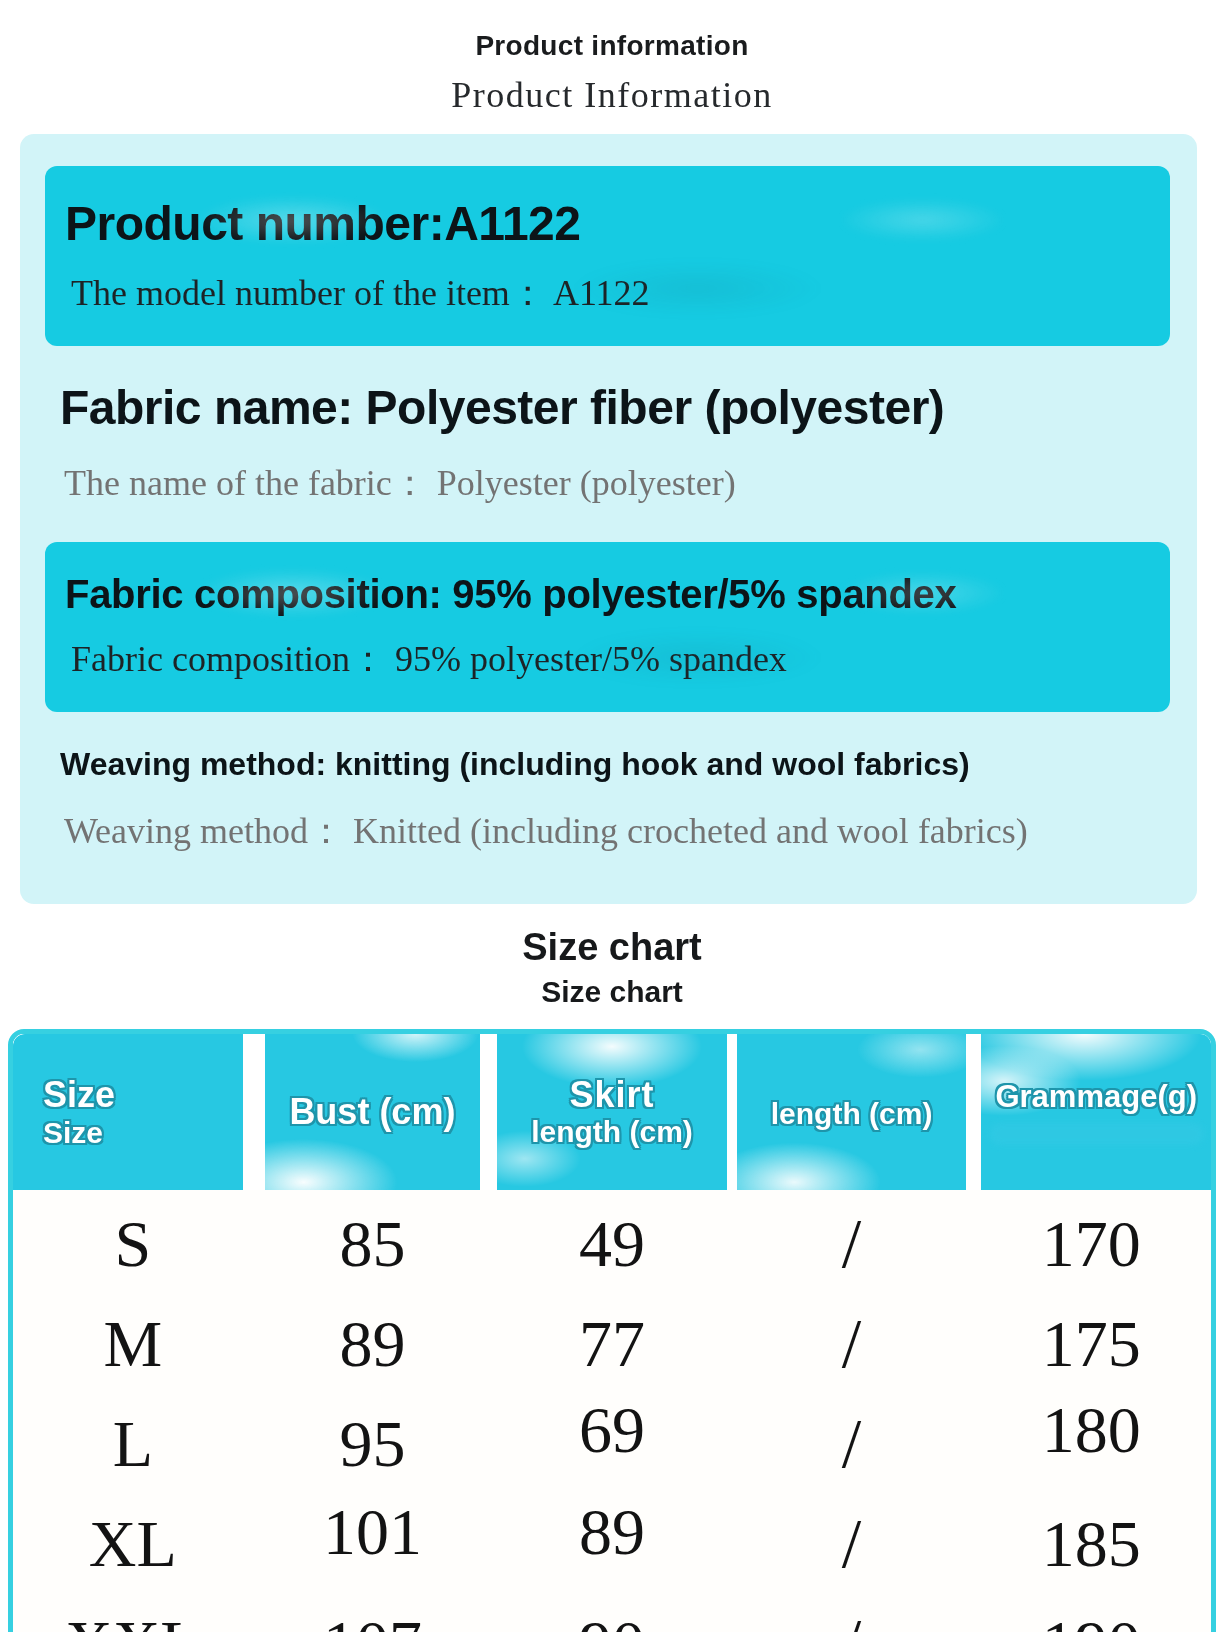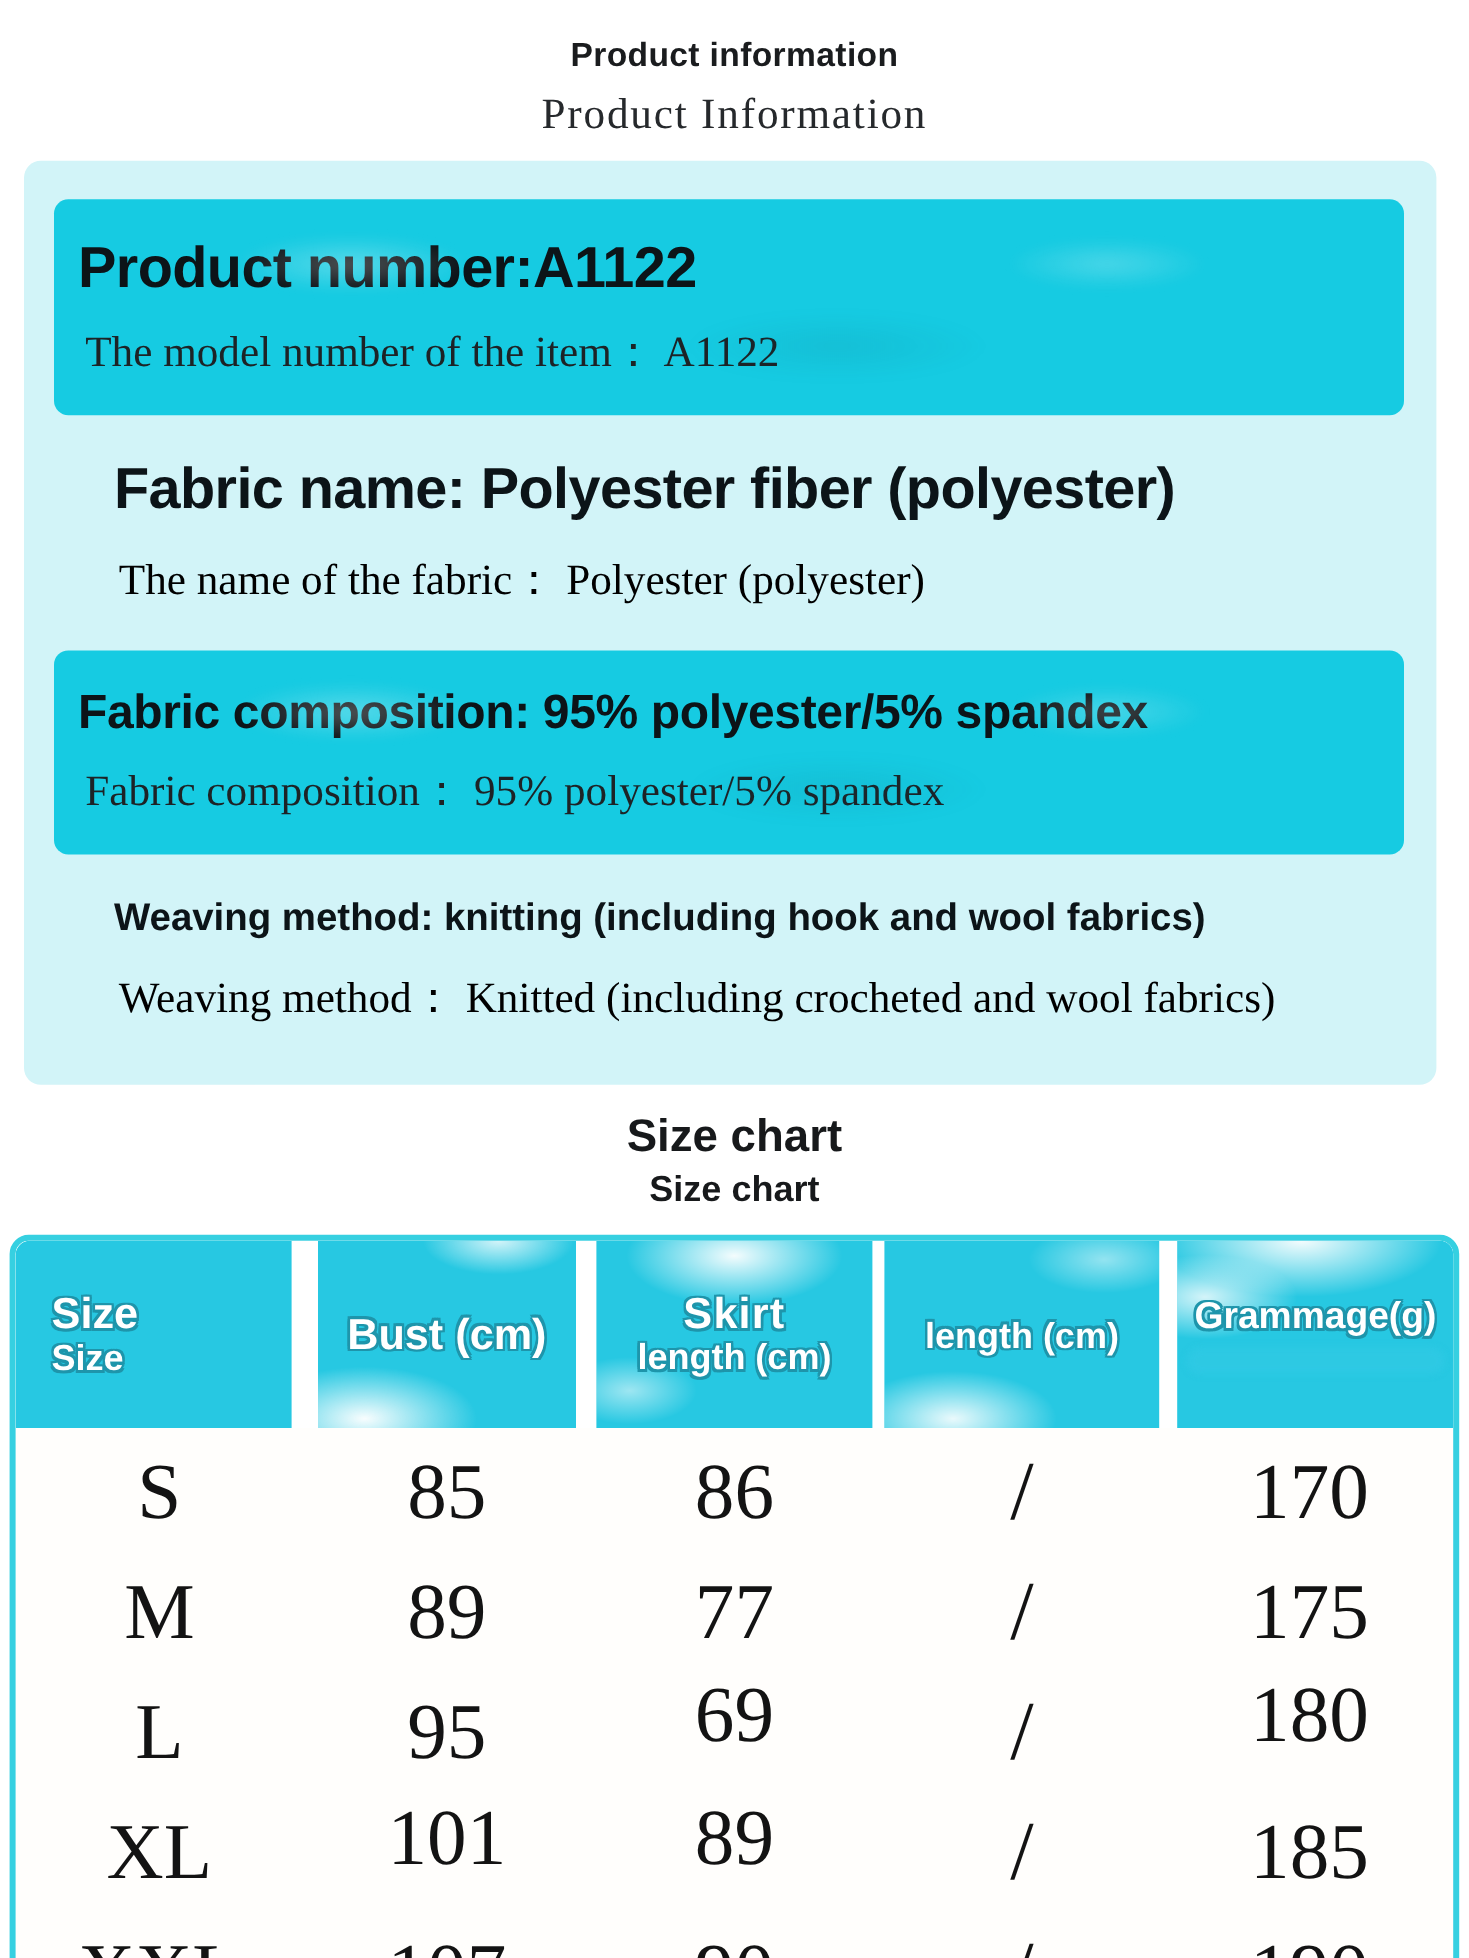--- a/index.html
+++ b/index.html
@@ -37,28 +37,28 @@
       radial-gradient(140px 34px at 22% 30%, rgba(255,255,255,.28), rgba(255,255,255,0) 70%),
       radial-gradient(180px 40px at 58% 68%, rgba(8,90,110,.10), rgba(8,90,110,0) 70%),
       radial-gradient(120px 30px at 78% 30%, rgba(255,255,255,.22), rgba(255,255,255,0) 70%);
     filter:blur(5px);
   }
   .hl-heading { font-size:48px; font-weight:700; letter-spacing:-.5px; color:#0c1418; }
   .hl-sub {
     margin-top:18px; margin-left:6px;
     font-family:"Liberation Serif", serif; font-size:36px; color:#1d2326;
   }
-  .hl-box + .plain-section { margin-top:34px;margin-left:35px; }
+  .hl-box + .plain-section { margin-top:34px; }
   .plain-section { padding:0 40px; }
   .plain-heading-lg { font-size:48px; font-weight:700; letter-spacing:-.5px; color:#0c1418; }
   .plain-heading-md { font-size:40px; font-weight:700; letter-spacing:-.3px; color:#0c1418; }
   .plain-heading-sm { font-size:32px; font-weight:700; color:#0c1418; }
   .plain-sub {
     margin-top:24px; margin-left:4px;
-    font-family:"Liberation Serif", serif; font-size:36px; color:#000000;
+    font-family:"Liberation Serif", serif; font-size:36px; color:#737373;
   }
   .gap-after-hl { margin-top:24px; }
   .gap-before-hl { margin-top:34px; }
   .gap-weave { margin-top:44px; }
 
   .size-chart-title {
     margin-top:22px; text-align:center;
     font-size:38px; font-weight:700; color:#17191b;
   }
   .size-chart-subtitle {
@@ -176,21 +176,21 @@
     <div class="hcell hcell-gram">
       <span class="gram-label outline-txt">Grammage(g)</span>
       <span class="gram-smear"></span>
     </div>
   </div>
 
   <div class="table-body">
     <div class="trow">
       <span class="cell">S</span>
       <span class="cell">85</span>
-      <span class="cell">86</span>
+      <span class="cell">49</span>
       <span class="cell slash">/</span>
       <span class="cell">170</span>
     </div>
     <div class="trow">
       <span class="cell">M</span>
       <span class="cell">89</span>
       <span class="cell">77</span>
       <span class="cell slash">/</span>
       <span class="cell">175</span>
     </div>

